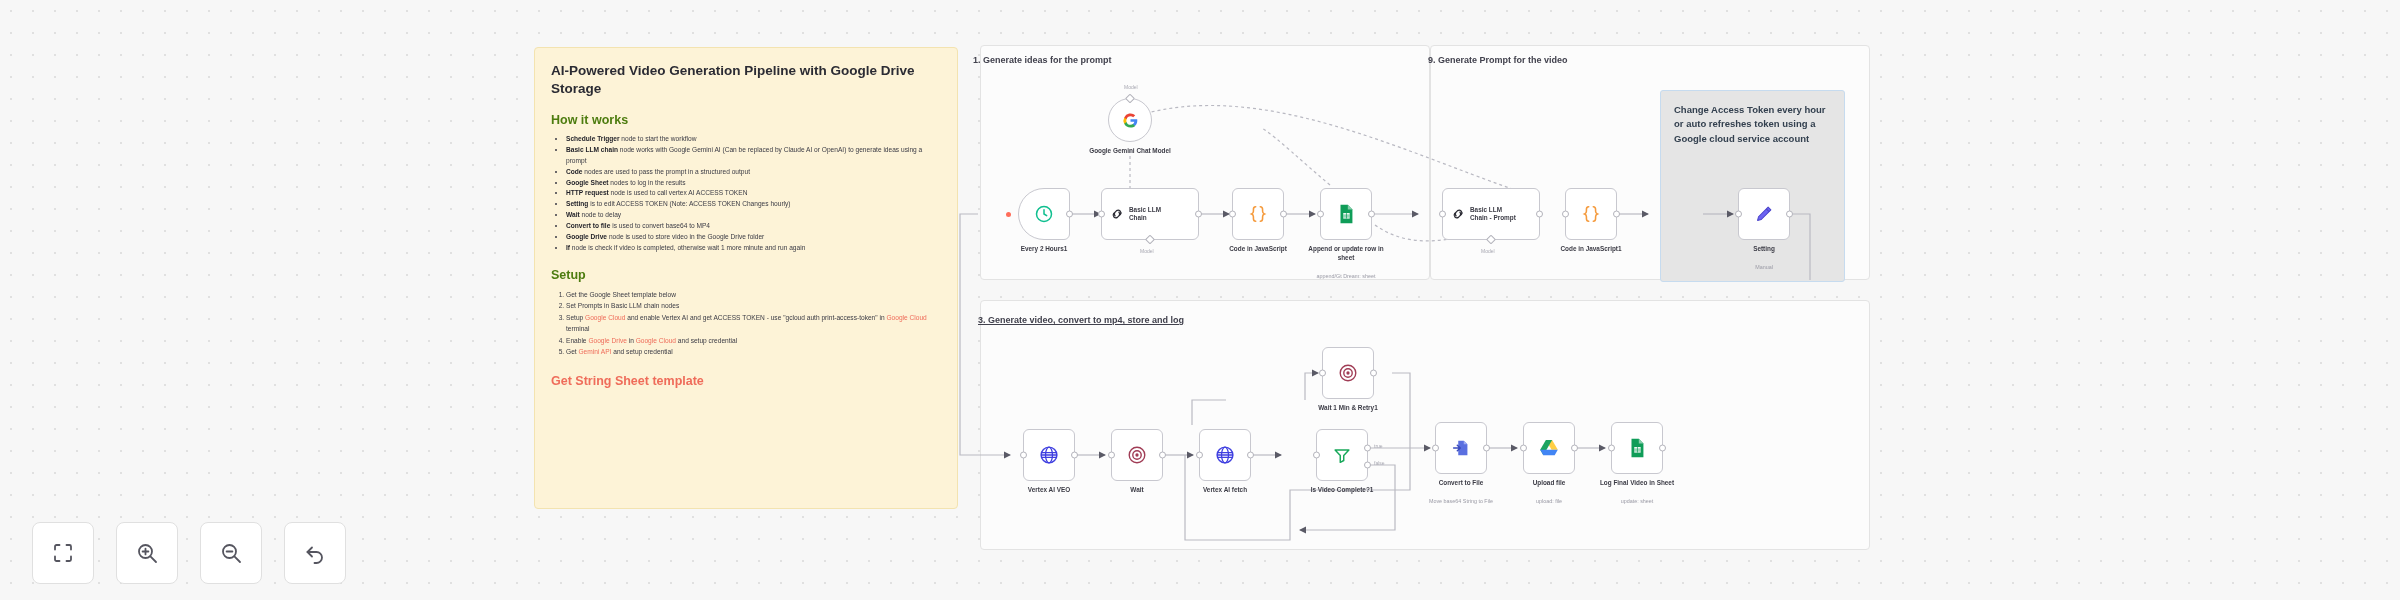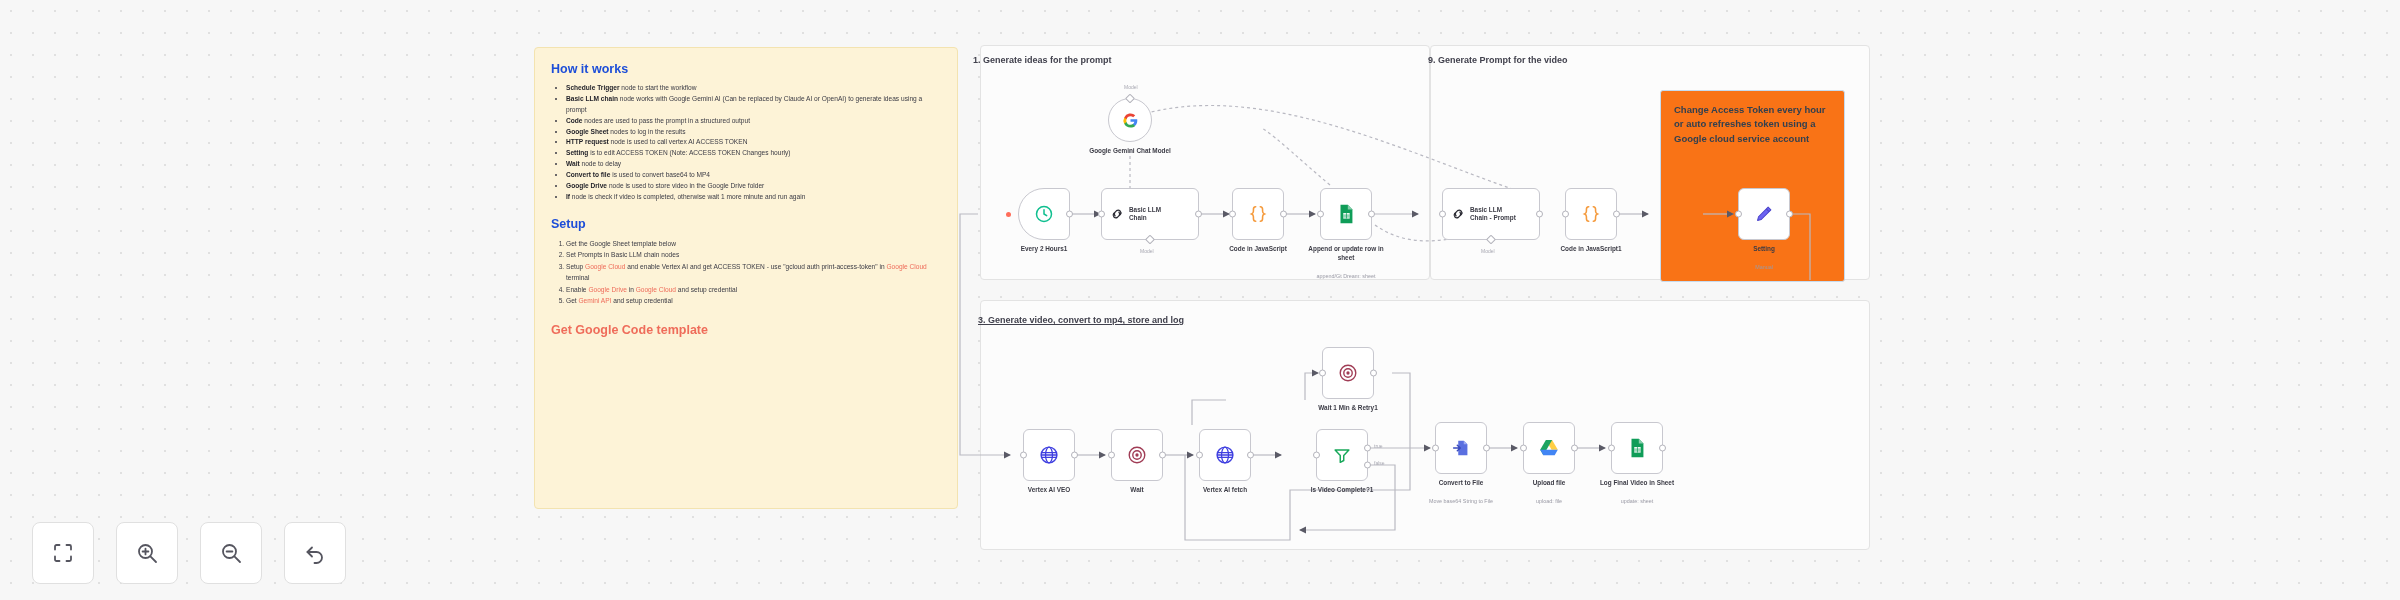--- a/index.html
+++ b/index.html
@@ -28,21 +28,21 @@
     border:1px solid #f3e3b0;
     border-radius:4px;
     padding:14px 16px;
     color:#30303a;
   }
   .sticky-yellow h1 {
     font-size:13.5px; font-weight:bold; margin:0 0 16px 0; line-height:1.3;
     color:#2b2b33;
   }
   .sticky-yellow h2 {
-    font-size:12.5px; font-weight:bold; margin:0 0 7px 0; color:#1d4ed8;
+    font-size:12.5px; font-weight:bold; margin:0 0 7px 0; color:#4d7c0f;
   }
   .sticky-yellow ul { margin:0 0 14px 0; padding-left:15px; }
   .sticky-yellow ul li {
     font-size:6.6px; line-height:1.65; margin:0; color:#3a3a44;
   }
   .sticky-yellow ol { margin:0 0 16px 0; padding-left:15px; }
   .sticky-yellow ol li {
     font-size:6.6px; line-height:1.75; margin:0; color:#3a3a44;
   }
   .sticky-yellow b { font-weight:bold; color:#1f1f27; }
@@ -69,21 +69,21 @@
   #sec3 { left:980px; top:300px; width:890px; height:250px; }
   #sec1-title { left:961px; top:55px;margin-left:12px; }
   #sec2-title { left:1428px; top:55px; }
   #sec3-title { left:978px; top:315px;text-decoration:underline; }
 
   
   .sticky-blue {
     position:absolute;
     left:1660px; top:90px;
     width:185px; height:192px;
-    background:#f97316;
+    background:#e5e5e5;
     border:1px solid #c6dbef;
     border-radius:3px;
     padding:12px 13px;
     font-size:9.5px; line-height:1.5; font-weight:bold;
     color:#33404f;
   }
 
   
   .node {
     position:absolute;
@@ -215,20 +215,21 @@
 
     <path d="M1305,400 L1305,373 L1318,373" marker-end="url(#arr)"></path>
     <path d="M1392,373 L1410,373 L1410,490 L1290,490 L1290,540 L1185,540 L1185,455"></path>
 
     <path d="M1368,465 L1395,465 L1395,530 L1300,530" marker-end="url(#arr)"></path>
     <path d="M1192,425 L1192,400 L1226,400"></path>
   </g>
 </svg>
 
 <div class="sticky-yellow">
+  <h1>AI-Powered Video Generation Pipeline with Google Drive Storage</h1>
   <h2>How it works</h2>
   <ul>
       <li><b>Schedule Trigger</b> node to start the workflow</li>
       <li><b>Basic LLM chain</b> node works with Google Gemini AI (Can be replaced by Claude AI or OpenAI) to generate ideas using a prompt</li>
       <li><b>Code</b> nodes are used to pass the prompt in a structured output</li>
       <li><b>Google Sheet</b> nodes to log in the results</li>
       <li><b>HTTP request</b> node is used to call vertex AI ACCESS TOKEN</li>
       <li><b>Setting</b> is to edit ACCESS TOKEN (Note: ACCESS TOKEN Changes hourly)</li>
       <li><b>Wait</b> node to delay</li>
       <li><b>Convert to file</b> is used to convert base64 to MP4</li>
@@ -236,21 +237,21 @@
       <li><b>If</b> node is check if video is completed, otherwise wait 1 more minute and run again</li>
     </ul>
   <h2>Setup</h2>
   <ol>
       <li>Get the Google Sheet template below</li>
       <li>Set Prompts in Basic LLM chain nodes</li>
       <li>Setup <span class="lnk">Google Cloud</span> and enable Vertex AI and get ACCESS TOKEN - use "gcloud auth print-access-token" in <span class="lnk">Google Cloud</span> terminal</li>
       <li>Enable <span class="lnk">Google Drive</span> in <span class="lnk">Google Cloud</span> and setup credential</li>
       <li>Get <span class="lnk">Gemini API</span> and setup credential</li>
     </ol>
-  <a class="sticky-link" href="#">Get Google Code template</a>
+  <a class="sticky-link" href="#">Get String Sheet template</a>
 </div>
 
 <div class="section" id="sec1"></div>
 <div class="section-title" id="sec1-title">1. Generate ideas for the prompt</div>
 
 <div class="section" id="sec2"></div>
 <div class="section-title" id="sec2-title">9. Generate Prompt for the video</div>
 
 <div class="section" id="sec3"></div>
 <div class="section-title" id="sec3-title">3. Generate video, convert to mp4, store and log</div>

